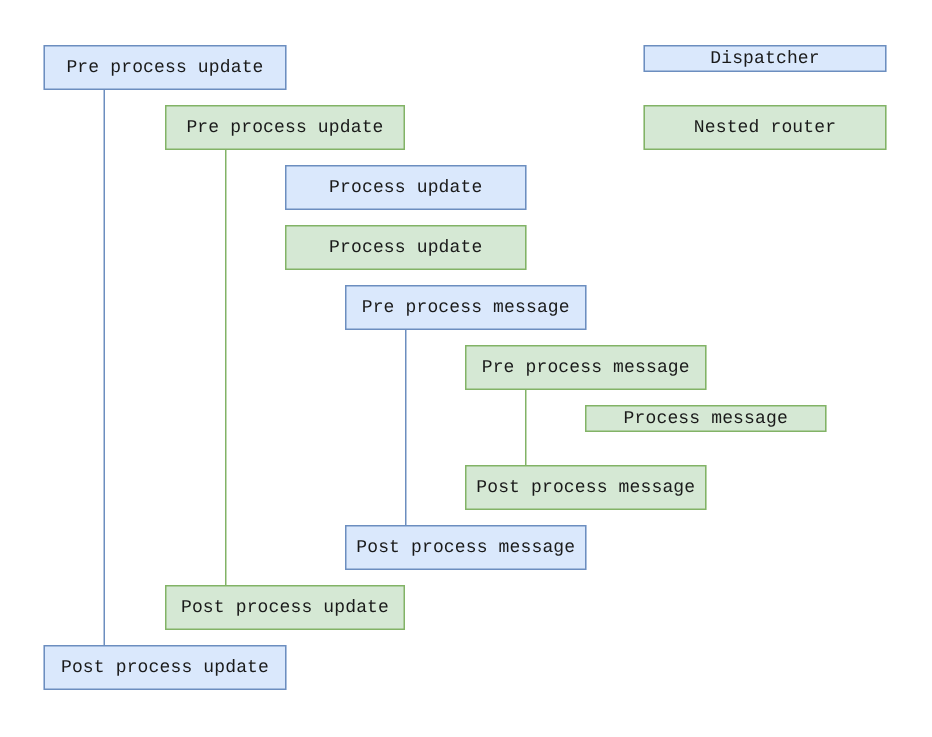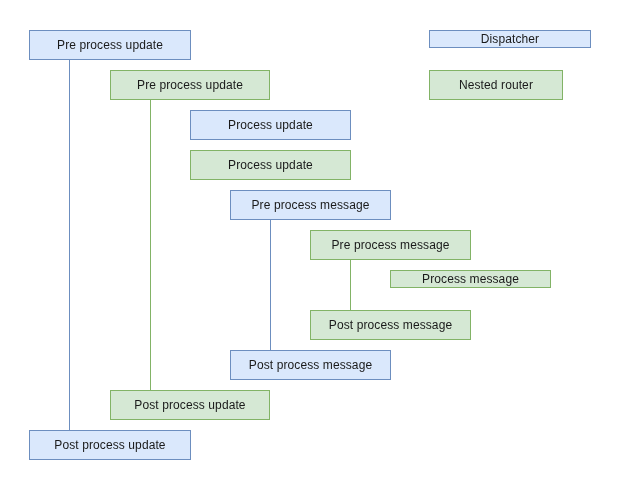--- a/index.html
+++ b/index.html
@@ -26,20 +26,21 @@
     border-style: solid;
     display: flex;
     align-items: center;
     justify-content: center;
     font-size: 12px;
     line-height: 14px;
     color: #1a1a1a;
     letter-spacing: 0.1px;
     white-space: nowrap;
     z-index: 2;
+    font-family: Liberation Mono, monospace;
   }
   .node.blue {
     background: #dae8fc;
     border-color: #6c8ebf;
   }
   .node.green {
     background: #d5e8d4;
     border-color: #82b366;
   }
   .edge {
@@ -57,21 +58,21 @@
   }
 </style>
 </head>
 <body>
 
 <div id="canvas">
 
   <div class="node blue" style="left: 429px; top: 30px; width: 162px; height: 18px;">
     <span>Dispatcher</span>
   </div>
-  <div class="node green" style="left: 429px; top: 70px; width: 134px; height: 30px;">
+  <div class="node green" style="left: 429px; top: 70px; width: 162px; height: 30px;">
     <span>Nested router</span>
   </div>
 
   <div class="edge v blue" style="left: 69px; top: 60px; height: 370px;"></div>
   <div class="edge v green" style="left: 150px; top: 100px; height: 290px;"></div>
   <div class="edge v blue" style="left: 270px; top: 220px; height: 130px;"></div>
   <div class="edge v green" style="left: 350px; top: 260px; height: 50px;"></div>
 
   <div class="node blue" style="left: 29px; top: 30px; width: 162px; height: 30px;">
     <span>Pre process update</span>

